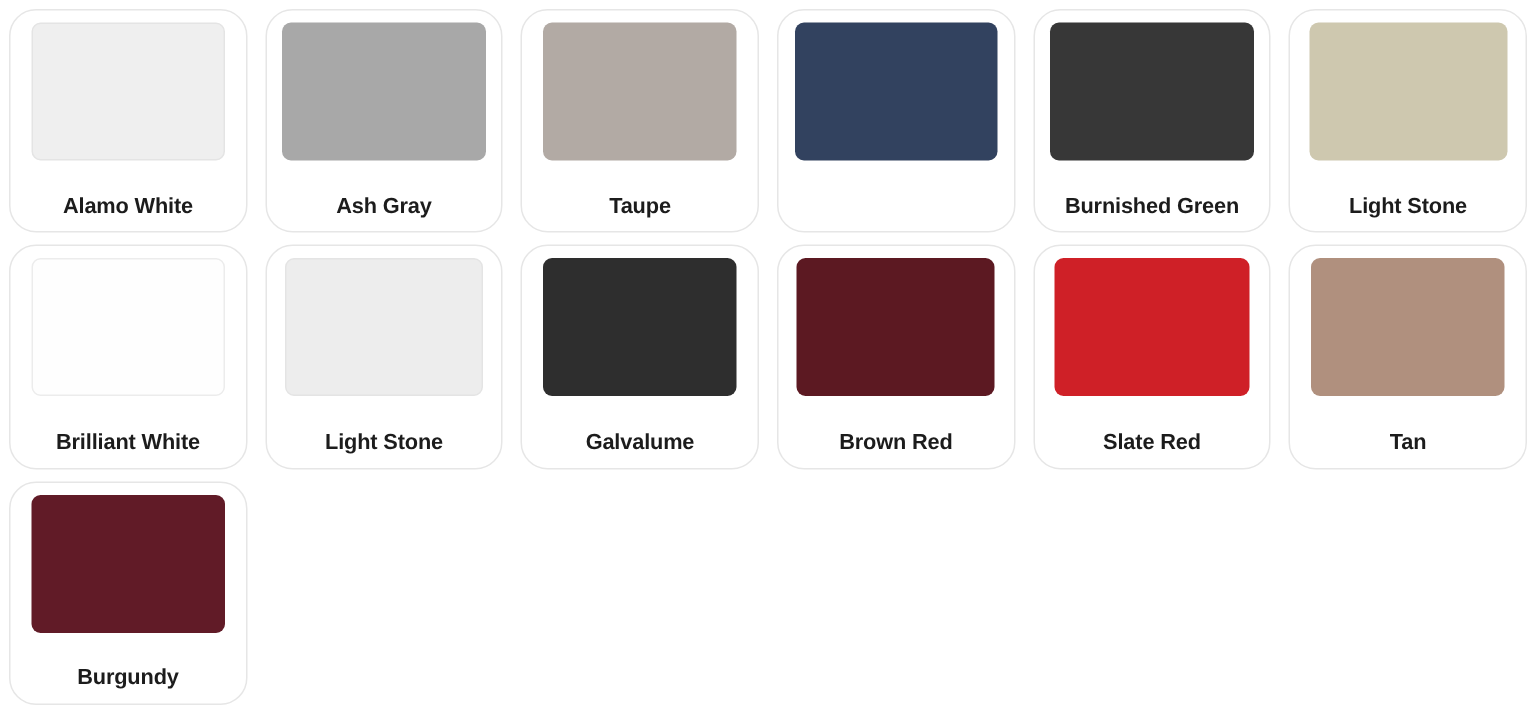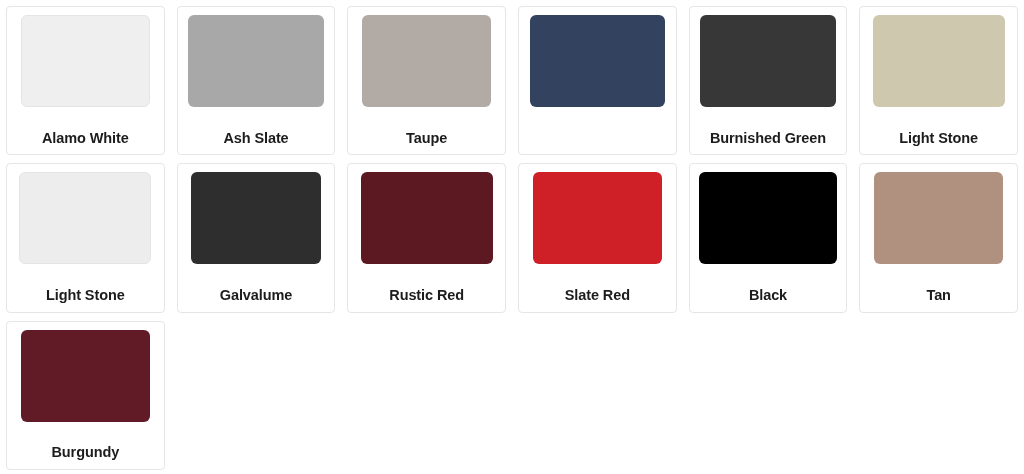--- a/index.html
+++ b/index.html
@@ -20,21 +20,21 @@
     column-gap: 12px;
     row-gap: 8px;
     width: 1024px;
     height: 474px;
     box-sizing: border-box;
     padding: 6px 6px 4px 6px;
   }
   .swatch-card {
     background: #ffffff;
     border: 1px solid #e6e6e6;
-    border-radius: 4px;
+    border-radius: 18px;
     box-sizing: border-box;
     display: flex;
     flex-direction: column;
     align-items: center;
     justify-content: flex-start;
     padding: 8px 8px 6px 8px;
     overflow: hidden;
   }
   .swatch-card.empty {
     border: none;
@@ -63,56 +63,56 @@
 </head>
 <body>
 
 <div id="swatch-grid">
     <div class="swatch-card">
       <div class="swatch-chip" style="background: rgb(239, 239, 239); border: 1px solid rgb(228, 228, 228); width: 92%;"></div>
       <div class="swatch-label">Alamo White</div>
     </div>
     <div class="swatch-card">
       <div class="swatch-chip" style="background: rgb(168, 168, 168); width: 96%;"></div>
-      <div class="swatch-label">Ash Slate</div>
+      <div class="swatch-label">Ash Gray</div>
     </div>
     <div class="swatch-card">
       <div class="swatch-chip" style="background: rgb(178, 170, 164); width: 92%;"></div>
       <div class="swatch-label">Taupe</div>
     </div>
     <div class="swatch-card">
       <div class="swatch-chip" style="background: rgb(50, 66, 95); width: 96%;"></div>
     </div>
     <div class="swatch-card">
       <div class="swatch-chip" style="background: rgb(55, 55, 55); width: 96%;"></div>
       <div class="swatch-label">Burnished Green</div>
     </div>
     <div class="swatch-card">
       <div class="swatch-chip" style="background: rgb(206, 200, 175); width: 94%;"></div>
       <div class="swatch-label">Light Stone</div>
     </div>
     <div class="swatch-card">
+      <div class="swatch-chip" style="background: rgb(254, 254, 254); border: 1px solid rgb(236, 236, 236); width: 92%;"></div>
+      <div class="swatch-label">Brilliant White</div>
+    </div>
+    <div class="swatch-card">
       <div class="swatch-chip" style="background: rgb(237, 237, 237); border: 1px solid rgb(228, 228, 228); width: 94%;"></div>
       <div class="swatch-label">Light Stone</div>
     </div>
     <div class="swatch-card">
       <div class="swatch-chip" style="background: rgb(46, 46, 46); width: 92%;"></div>
       <div class="swatch-label">Galvalume</div>
     </div>
     <div class="swatch-card">
       <div class="swatch-chip" style="background: rgb(92, 25, 34); width: 94%;"></div>
-      <div class="swatch-label">Rustic Red</div>
+      <div class="swatch-label">Brown Red</div>
     </div>
     <div class="swatch-card">
       <div class="swatch-chip" style="background: rgb(207, 32, 39); width: 92%;"></div>
       <div class="swatch-label">Slate Red</div>
-    </div>
-    <div class="swatch-card">
-      <div class="swatch-chip" style="background: rgb(0, 0, 0); width: 98%;"></div>
-      <div class="swatch-label">Black</div>
     </div>
     <div class="swatch-card">
       <div class="swatch-chip" style="background: rgb(176, 144, 126); width: 92%;"></div>
       <div class="swatch-label">Tan</div>
     </div>
     <div class="swatch-card">
       <div class="swatch-chip" style="background: rgb(97, 27, 39); width: 92%;"></div>
       <div class="swatch-label">Burgundy</div>
     </div>
     <div class="swatch-card empty"></div>

